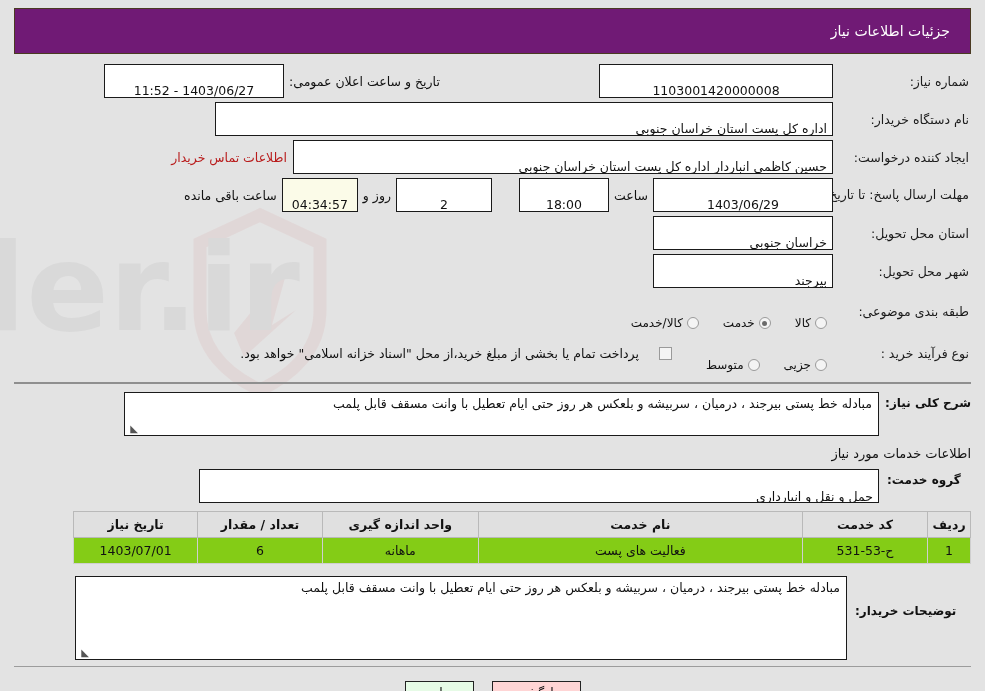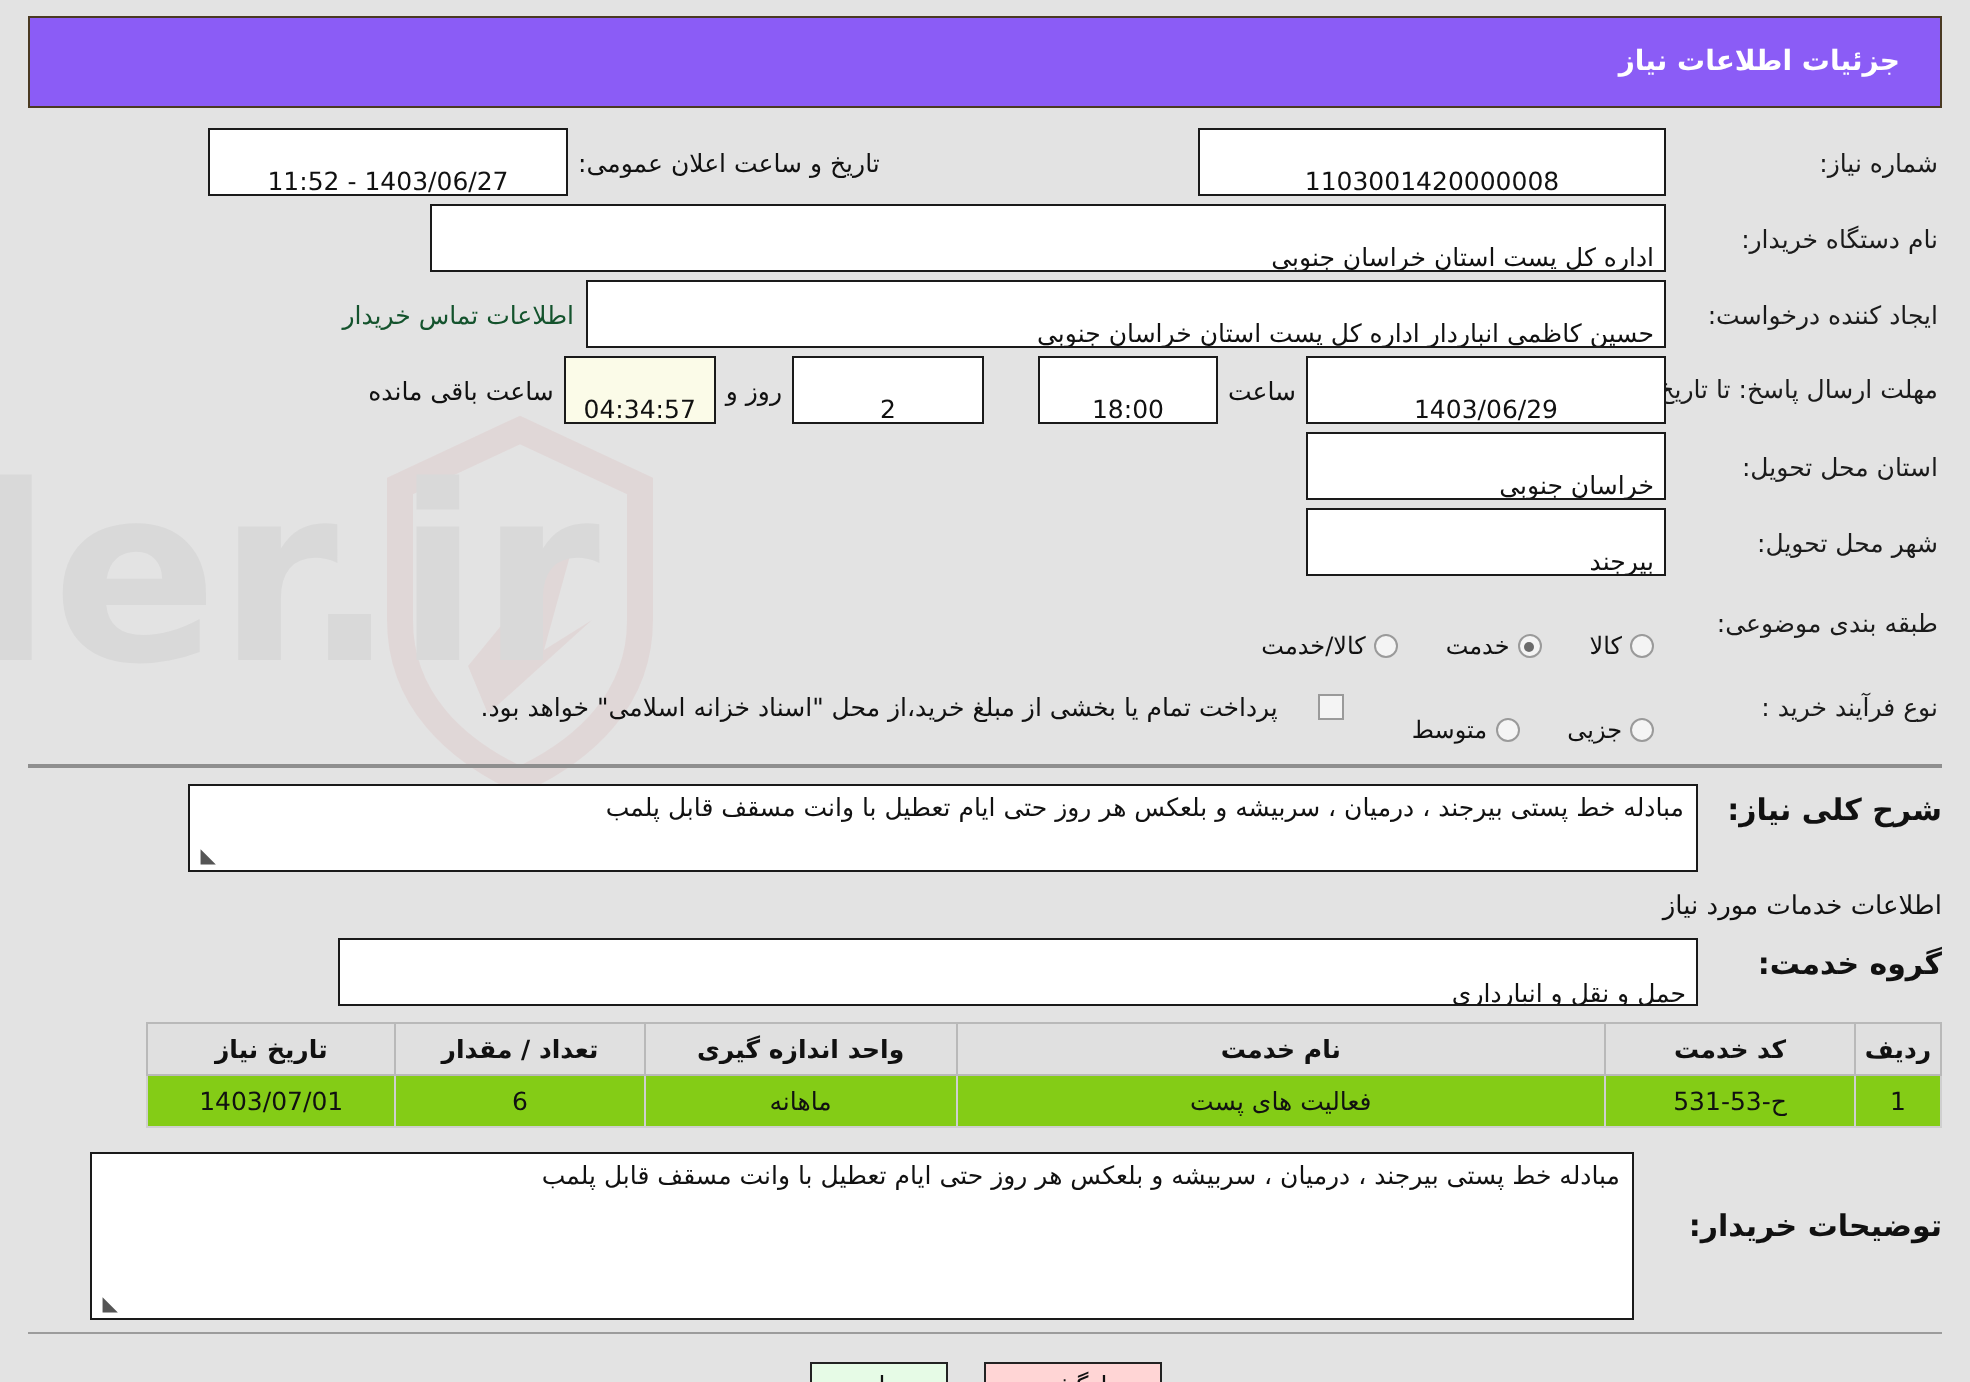--- a/index.html
+++ b/index.html
@@ -28,27 +28,26 @@
     position: relative;
     z-index: 2;
     width: 985px;
     height: 691px;
     box-sizing: border-box;
   }
   
   .topbar {
     margin: 8px 14px 0 14px;
     height: 46px;
-    background: #8b5cf6;
+    background: #701a75;
     border: 1px solid #4a3a22;
     display: flex;
     align-items: center;
     justify-content: flex-start;
     box-sizing: border-box;
-    font-weight: bold;
   }
   .topbar-title {
     color: #ffffff;
     font-size: 14px;
     padding-right: 20px;
     letter-spacing: 0.2px;
   }
   
   .form-panel {
     margin: 10px 14px 0 14px;
@@ -91,21 +90,21 @@
   }
   .fbox.center { text-align: center; }
   .fbox.right  { text-align: right; }
   .fbox.cream  { background: #fbfbe8; }
   .mini-lbl {
     font-size: 12.5px;
     padding: 0 5px;
     white-space: nowrap;
   }
   .link {
-    color: #14532d;
+    color: #b91c1c;
     font-size: 12.5px;
     white-space: nowrap;
     padding: 0 6px;
     cursor: pointer;
   }
   
   .radio-group {
     display: flex;
     align-items: center;
     gap: 4px;
@@ -153,26 +152,25 @@
     margin: 0 14px;
     padding-top: 8px;
   }
   .srow {
     display: flex;
     align-items: flex-start;
     margin-bottom: 4px;
   }
   .strong-lbl {
     font-weight: bold;
-    font-size: 15px;
+    font-size: 12px;
     white-space: nowrap;
     padding-left: 8px;
     padding-top: 4px;
-    text-align: right;
-    margin-left: 30px;
+    text-align: left;
   }
   .ta {
     border: 1px solid #1a1a1a;
     background: #ffffff;
     font-size: 12.5px;
     padding: 3px 6px 0 6px;
     box-sizing: border-box;
     position: relative;
     overflow: hidden;
     line-height: 16px;

